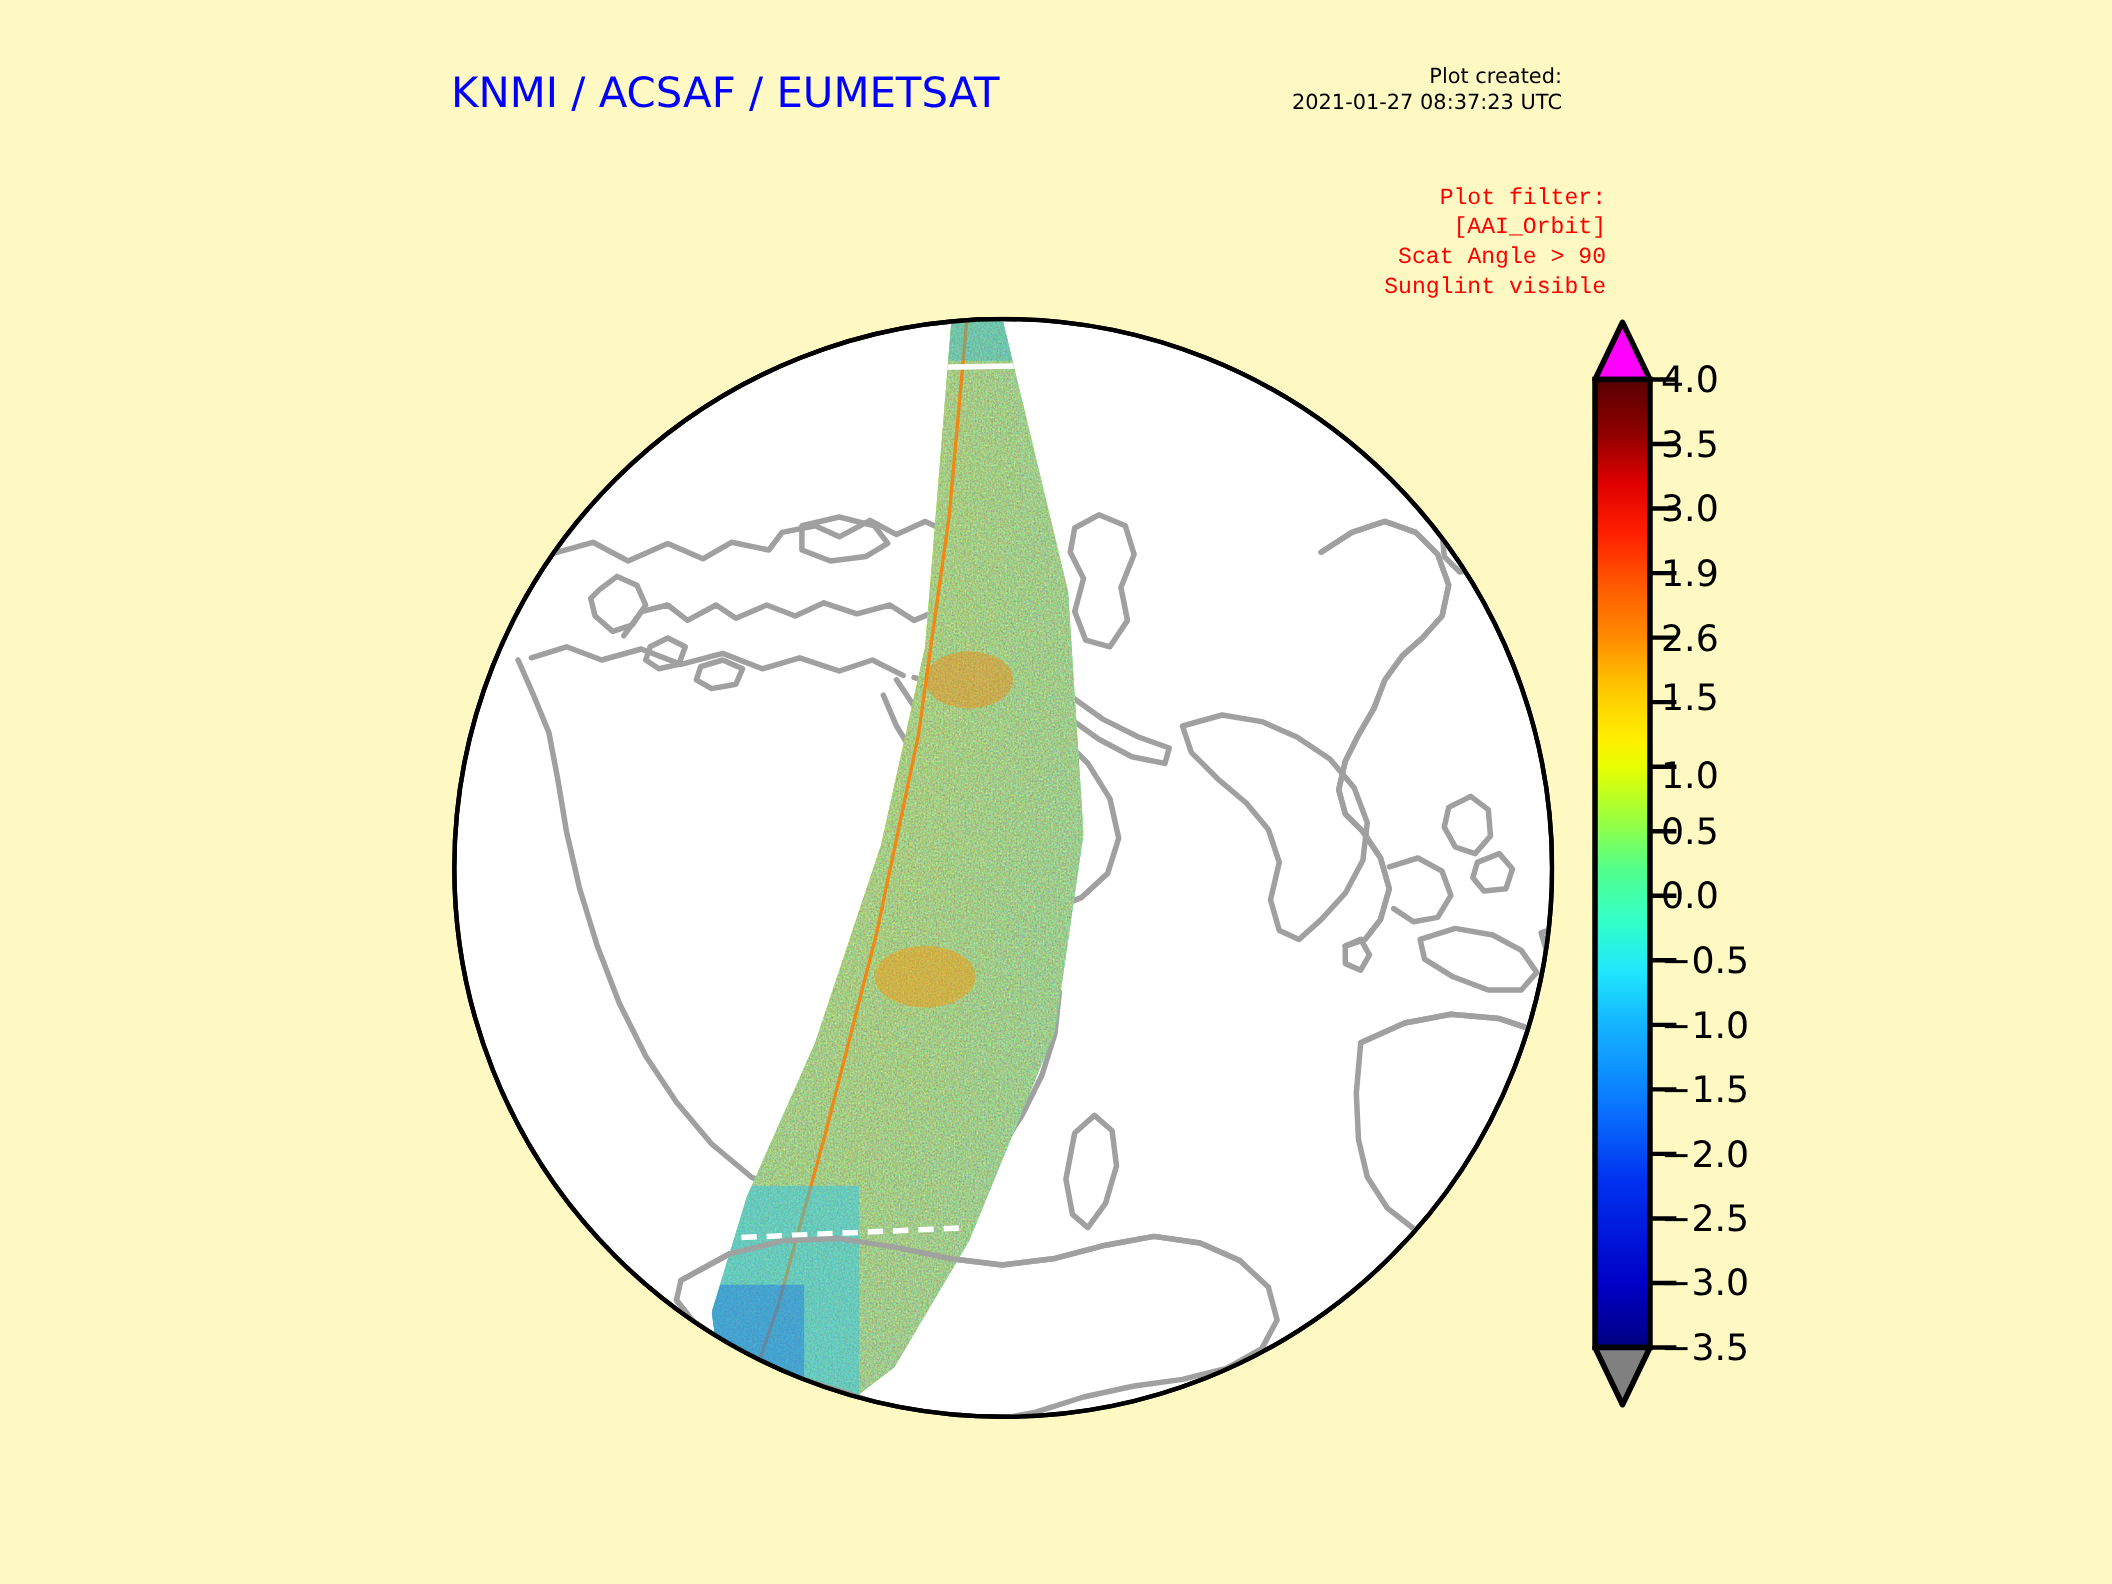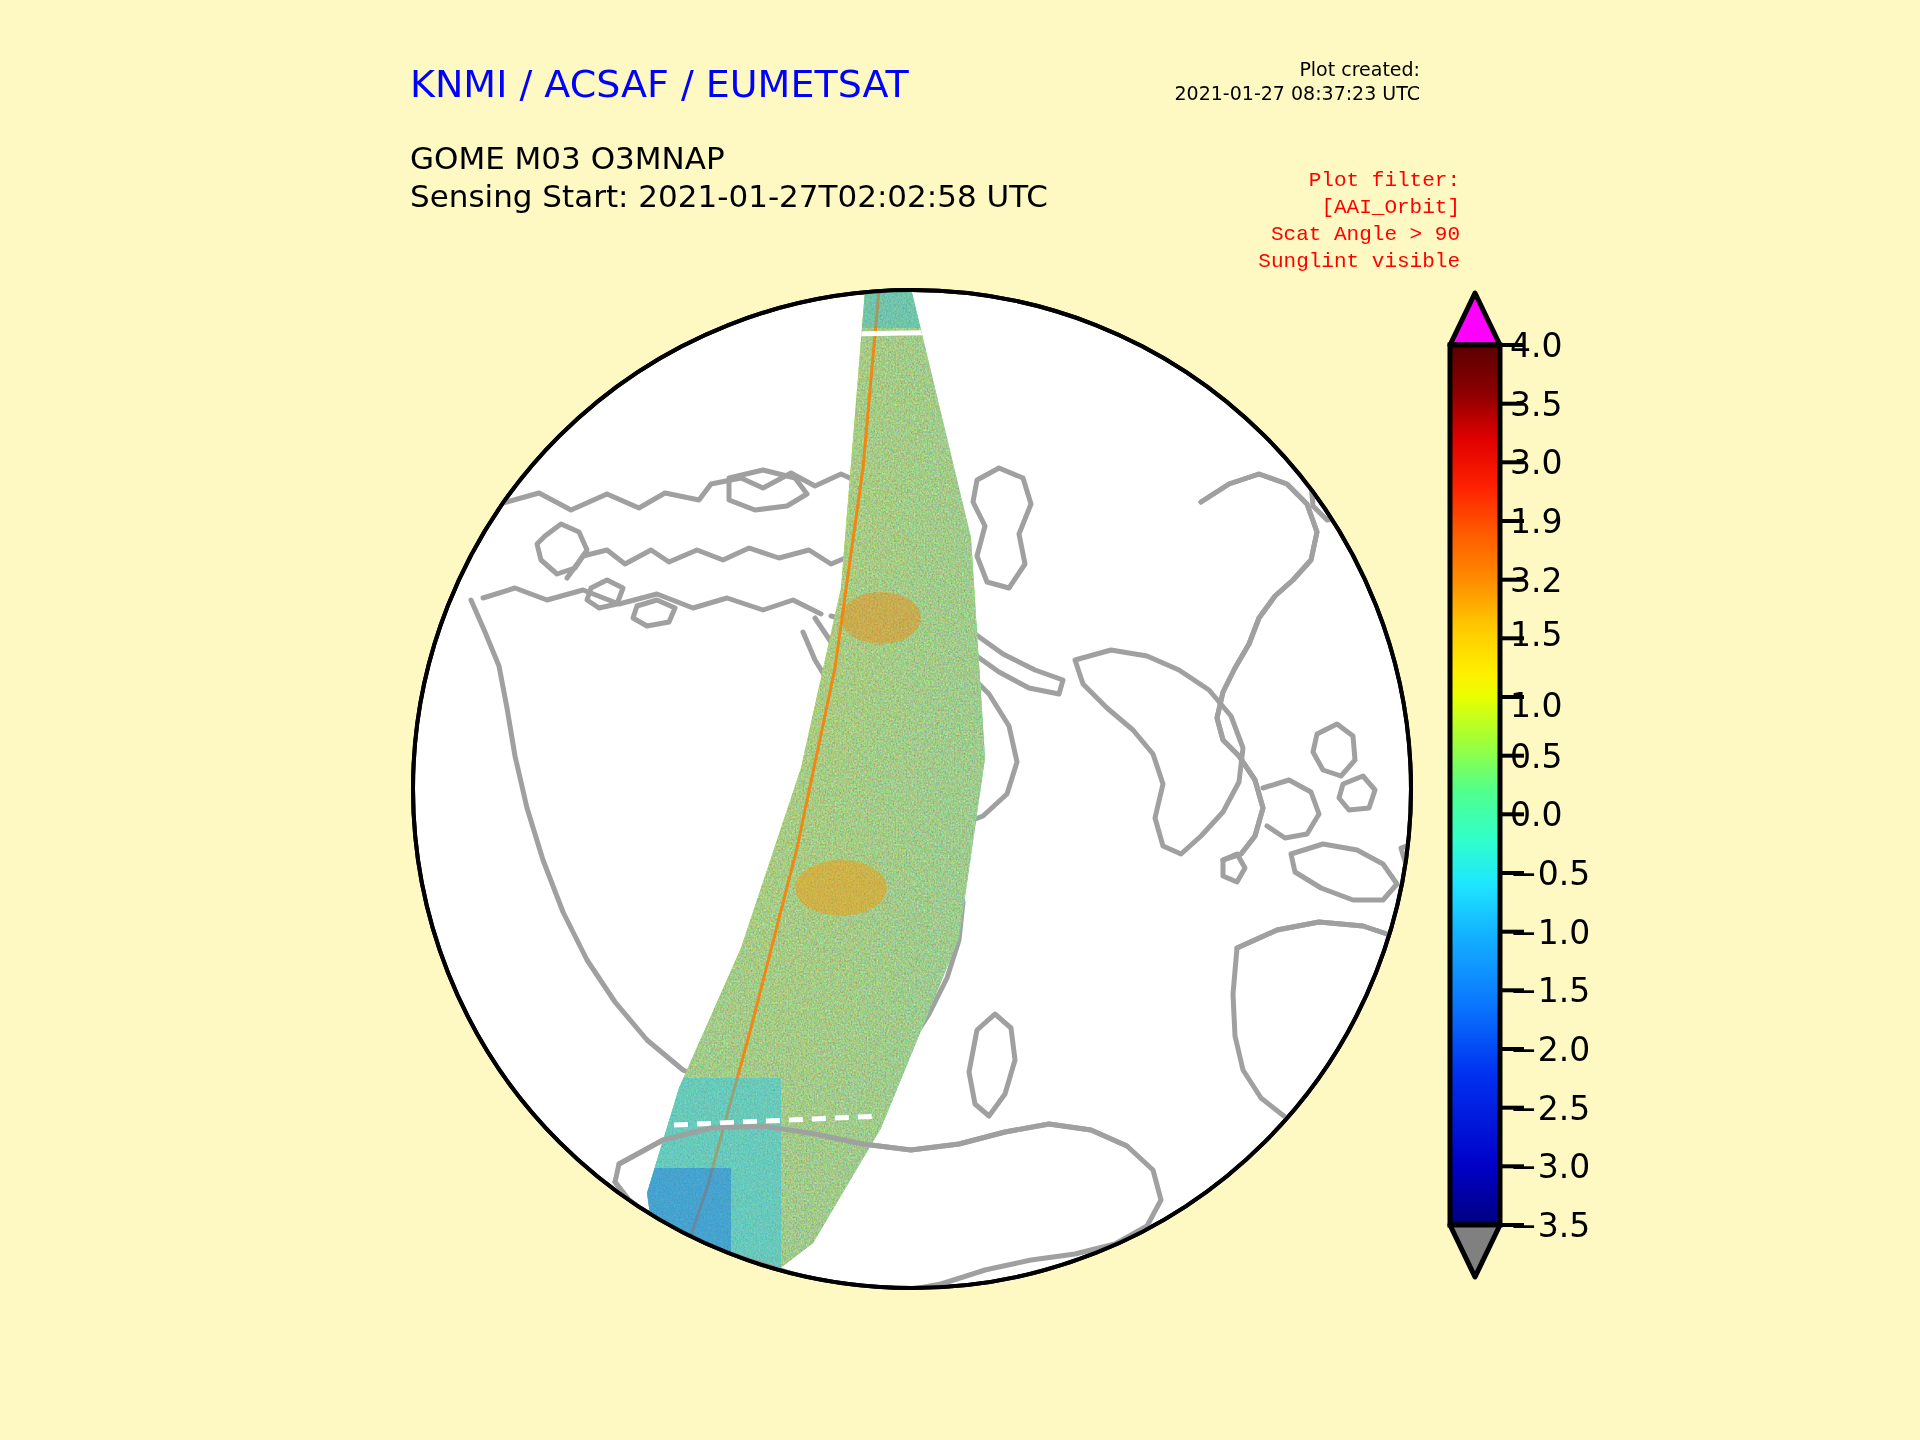--- a/index.html
+++ b/index.html
@@ -106,24 +106,20 @@
 
 <div id="page">
 
   <div id="provider-title">KNMI / ACSAF / EUMETSAT</div>
 
   <div id="plot-created-block">
     <div>Plot created:</div>
     <div>2021-01-27 08:37:23 UTC</div>
   </div>
 
-  <div id="dataset-block">
-    <div>GOME M03 O3MNAP</div>
-    <div>Sensing Start: 2021-01-27T02:02:58 UTC</div>
-  </div>
 
 
   <div id="plot-filter-block">
     <div>Plot filter:</div>
     <div>[AAI_Orbit]</div>
     <div>Scat Angle &gt; 90</div>
     <div>Sunglint visible</div>
   </div>
 
   <div id="globe-wrap">
@@ -361,21 +357,21 @@
         <line x1="68" y1="881.3" x2="92" y2="881.3"></line>
         <line x1="68" y1="940" x2="92" y2="940"></line>
       </g>
     </svg>
 
     <div id="cbar-ticklabels">
       <span class="cbar-ticklabel" style="top:60px">4.0</span>
       <span class="cbar-ticklabel" style="top:118.7px">3.5</span>
       <span class="cbar-ticklabel" style="top:177.3px">3.0</span>
       <span class="cbar-ticklabel" style="top:236px">1.9</span>
-      <span class="cbar-ticklabel" style="top:294.7px">3.2</span>
+      <span class="cbar-ticklabel" style="top:294.7px">2.6</span>
       <span class="cbar-ticklabel" style="top:349px">1.5</span>
       <span class="cbar-ticklabel" style="top:420px">1.0</span>
       <span class="cbar-ticklabel" style="top:470.7px">0.5</span>
       <span class="cbar-ticklabel" style="top:529.3px">0.0</span>
       <span class="cbar-ticklabel" style="top:588px">−0.5</span>
       <span class="cbar-ticklabel" style="top:646.7px">−1.0</span>
       <span class="cbar-ticklabel" style="top:705.3px">−1.5</span>
       <span class="cbar-ticklabel" style="top:764px">−2.0</span>
       <span class="cbar-ticklabel" style="top:822.7px">−2.5</span>
       <span class="cbar-ticklabel" style="top:881.3px">−3.0</span>

